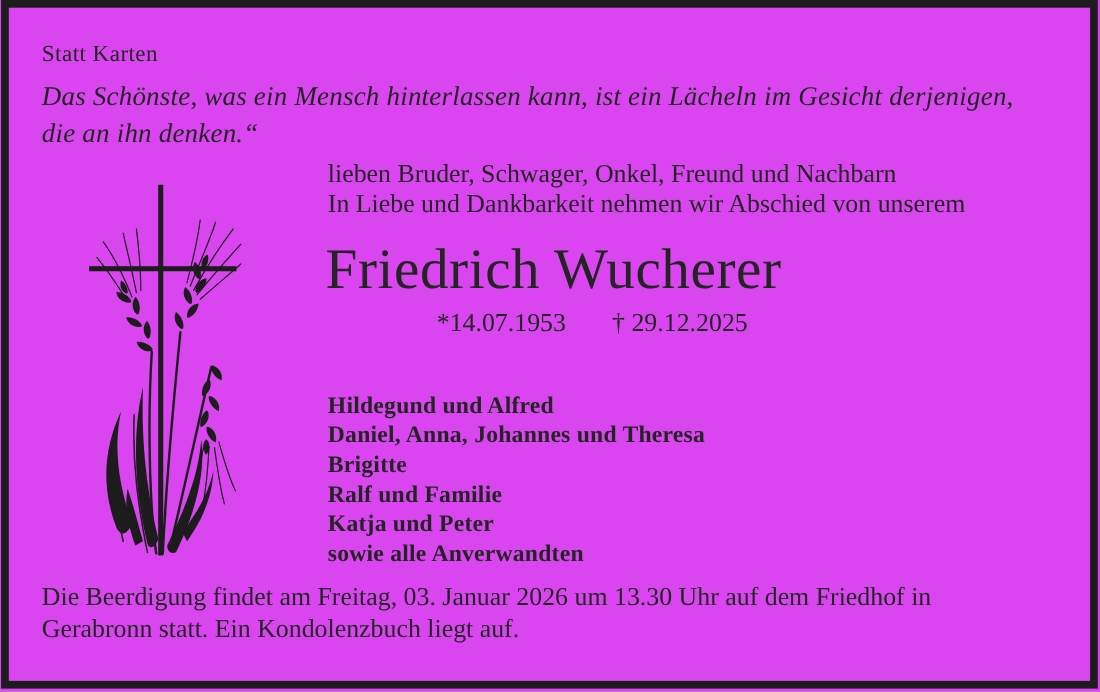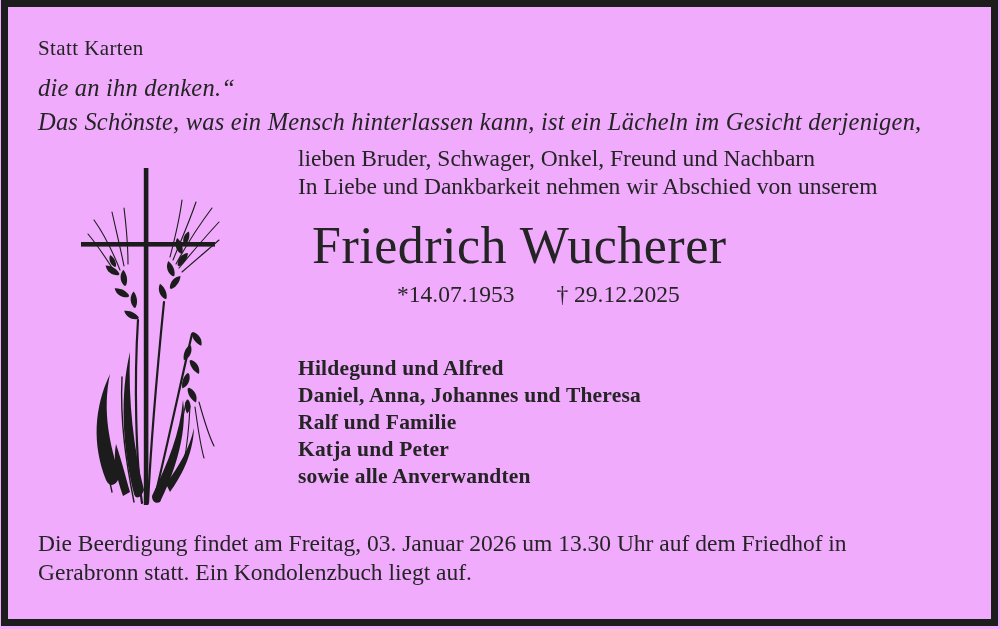--- a/index.html
+++ b/index.html
@@ -1,20 +1,20 @@
 <!DOCTYPE html>
 <html><head>
 <meta charset="utf-8">
 <style>
   html, body { margin: 0; padding: 0; background: #ffffff; }
   .page {
     position: relative;
     width: 1000px;
     height: 629px;
-    background: #f0abfc;
+    background: #d946ef;
     font-family: "Liberation Serif", "DejaVu Serif", serif;
     color: #242424;
     overflow: hidden;
   }
   .frame {
     position: absolute;
     left: 1px; top: 0; right: 2px; bottom: 3px;
     border: 7px solid #1c1c1c;
     pointer-events: none;
   }
@@ -35,21 +35,21 @@
     position: absolute;
     left: 76px; top: 162px;
     width: 145px; height: 345px;
   }
   .intro {
     left: 298px; top: 145px;
     font-size: 23.5px;
     line-height: 27.5px;
   }
   .deceased-name {
-    left: 312px; top: 216px;
+    left: 296px; top: 216px;
     font-size: 52px;
     letter-spacing: 0.5px;
   }
   .dates {
     left: 397px; top: 281px;
     font-size: 23.5px;
   }
   .dates .death { margin-left: 36px; }
   .mourning-label {
     left: 298px; top: 325px;
@@ -72,22 +72,22 @@
 </style>
 </head>
 <body>
 
 <div class="page">
   <div class="frame"></div>
 
   <div class="abs preface">Statt Karten</div>
 
   <div class="abs quote">
+    <div>Das Schönste, was ein Mensch hinterlassen kann, ist ein Lächeln im Gesicht derjenigen,</div>
     <div>die an ihn denken.“</div>
-    <div>Das Schönste, was ein Mensch hinterlassen kann, ist ein Lächeln im Gesicht derjenigen,</div>
   </div>
 
   <div class="illustration">
     <svg viewBox="0 0 145 345" width="145" height="345" xmlns="http://www.w3.org/2000/svg">
       <defs>
         <path id="kernel" d="M0,0 C-4.5,-4 -5.5,-11 -1.5,-16 C3,-11 3.5,-4 1.5,0 Z"></path>
       </defs>
 
       <g fill="#1c1c1c" stroke="none">
         <rect x="67.8" y="6" width="4.6" height="337"></rect>
@@ -165,20 +165,21 @@
 
   <div class="abs dates">
     <span class="birth">*14.07.1953</span>
     <span class="death">† 29.12.2025</span>
   </div>
 
 
   <div class="abs mourners">
     <div>Hildegund und Alfred</div>
     <div>Daniel, Anna, Johannes und Theresa</div>
+    <div>Brigitte</div>
     <div>Ralf und Familie</div>
     <div>Katja und Peter</div>
     <div>sowie alle Anverwandten</div>
   </div>
 
   <div class="abs funeral">
     <div>Die Beerdigung findet am Freitag, 03. Januar 2026 um 13.30 Uhr auf dem Friedhof in</div>
     <div>Gerabronn statt. Ein Kondolenzbuch liegt auf.</div>
   </div>
 </div>

